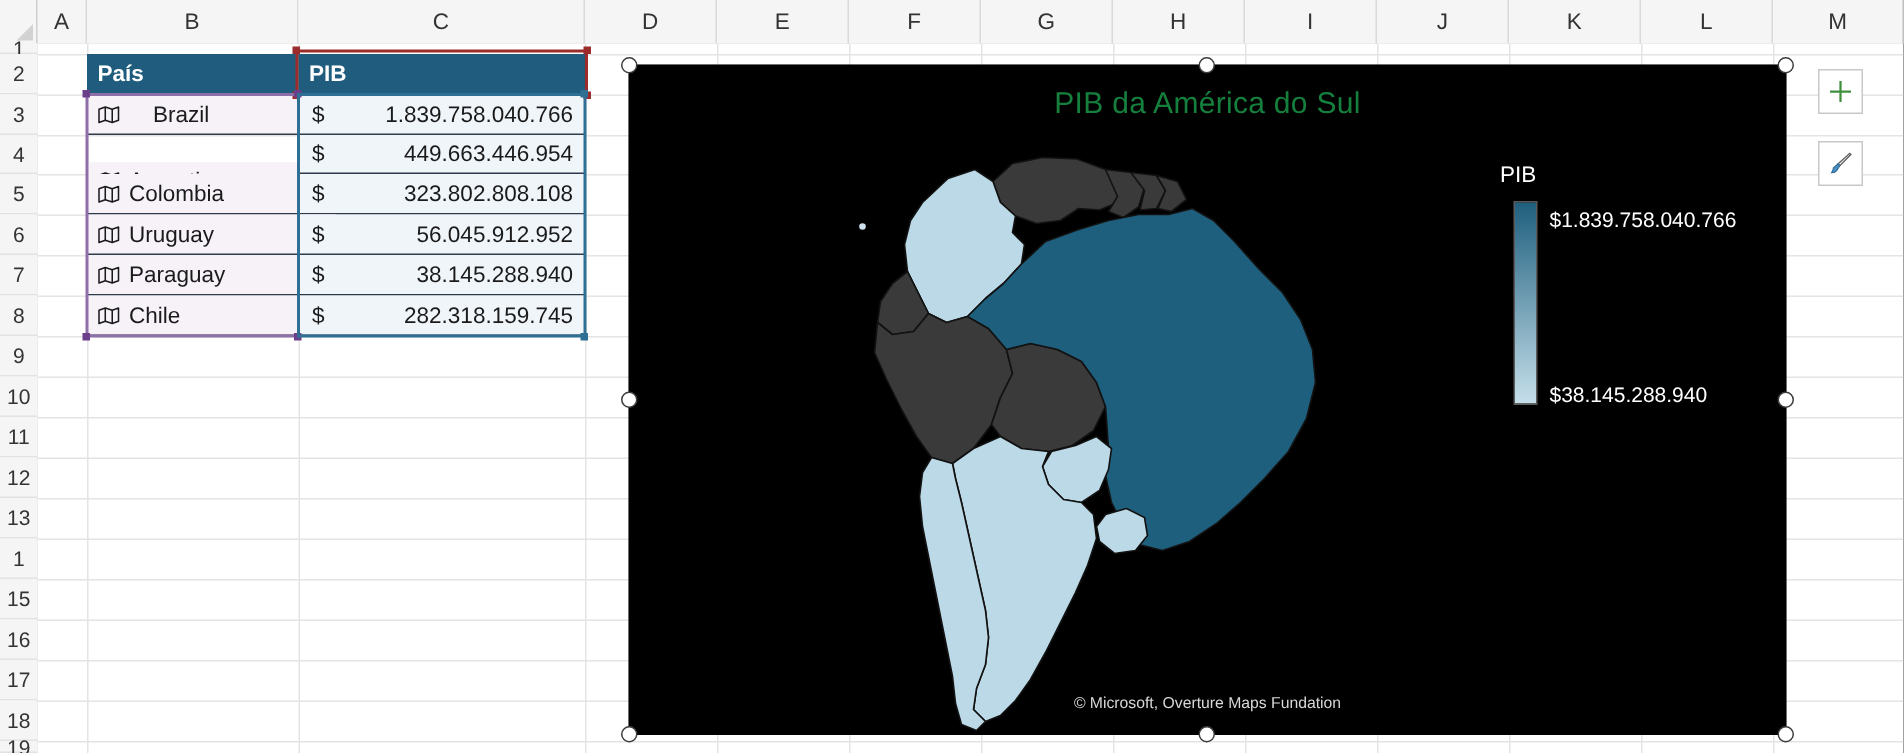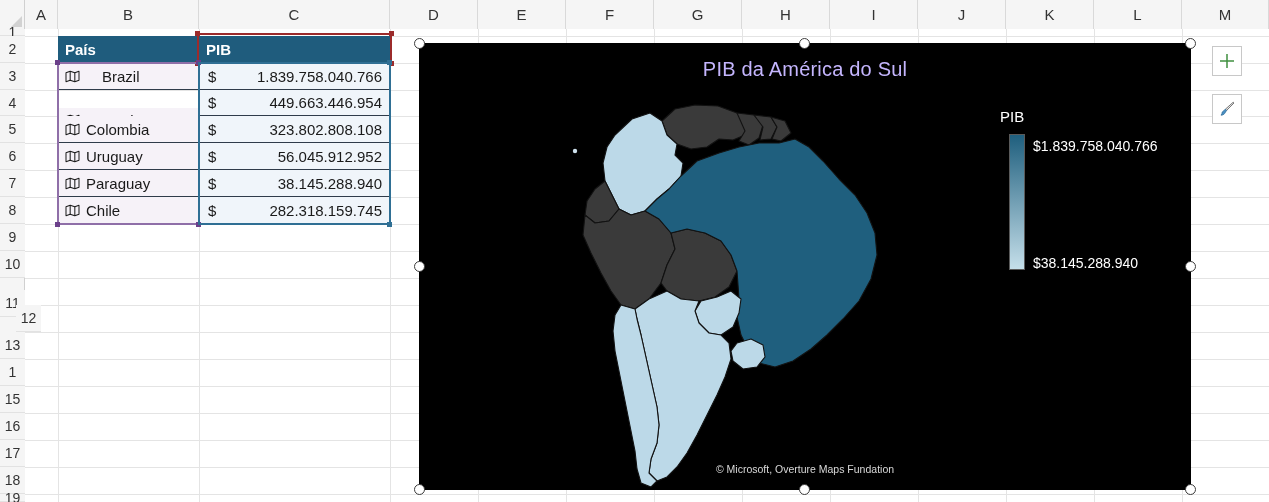--- a/index.html
+++ b/index.html
@@ -82,21 +82,21 @@
   .sel-line{position:absolute;}
   .sq-handle{position:absolute;width:5px;height:5px;}
 
   
   .chart{
     position:absolute;left:419px;top:43px;width:772px;height:447px;
     background:#000000;overflow:hidden;
   }
   .chart-title{
     position:absolute;left:0;top:15px;width:772px;
-    text-align:center;color:#c4b5fd;font-size:20px;
+    text-align:center;color:#15803d;font-size:20px;
     letter-spacing:.2px;
   }
   .map-wrap{position:absolute;left:0;top:0;width:772px;height:447px;}
   .legend-title{
     position:absolute;color:#ffffff;font-size:15px;
   }
   .legend-bar{
     position:absolute;border:1px solid #5a5a5a;box-sizing:border-box;
   }
   .legend-lbl{position:absolute;color:#ffffff;font-size:14px;white-space:nowrap;}
@@ -176,22 +176,22 @@
       <div class="rowhead" style="top: 0px; height: 7px; line-height: 7px;">1</div>
       <div class="rowhead" style="top: 7px; height: 27px; line-height: 27px;">2</div>
       <div class="rowhead" style="top: 34px; height: 27px; line-height: 27px;">3</div>
       <div class="rowhead" style="top: 61px; height: 26px; line-height: 26px;">4</div>
       <div class="rowhead" style="top: 87px; height: 27px; line-height: 27px;">5</div>
       <div class="rowhead" style="top: 114px; height: 27px; line-height: 27px;">6</div>
       <div class="rowhead" style="top: 141px; height: 27px; line-height: 27px;">7</div>
       <div class="rowhead" style="top: 168px; height: 27px; line-height: 27px;">8</div>
       <div class="rowhead" style="top: 195px; height: 27px; line-height: 27px;">9</div>
       <div class="rowhead" style="top: 222px; height: 27px; line-height: 27px;">10</div>
-      <div class="rowhead" style="top: 249px; height: 27px; line-height: 27px; margin-top: 12px;">11</div>
-      <div class="rowhead" style="top: 276px; height: 27px; line-height: 27px; margin-left: 16px;">12</div>
+      <div class="rowhead" style="top: 249px; height: 27px; line-height: 27px;">11</div>
+      <div class="rowhead" style="top: 276px; height: 27px; line-height: 27px;">12</div>
       <div class="rowhead" style="top: 303px; height: 27px; line-height: 27px;">13</div>
       <div class="rowhead" style="top: 330px; height: 27px; line-height: 27px;">1</div>
       <div class="rowhead" style="top: 357px; height: 27px; line-height: 27px;">15</div>
       <div class="rowhead" style="top: 384px; height: 27px; line-height: 27px;">16</div>
       <div class="rowhead" style="top: 411px; height: 27px; line-height: 27px;">17</div>
       <div class="rowhead" style="top: 438px; height: 27px; line-height: 27px;">18</div>
       <div class="rowhead" style="top: 465px; height: 8px; line-height: 8px;">19</div>
     </div>
 
   <div class="tbl" id="tbl">

